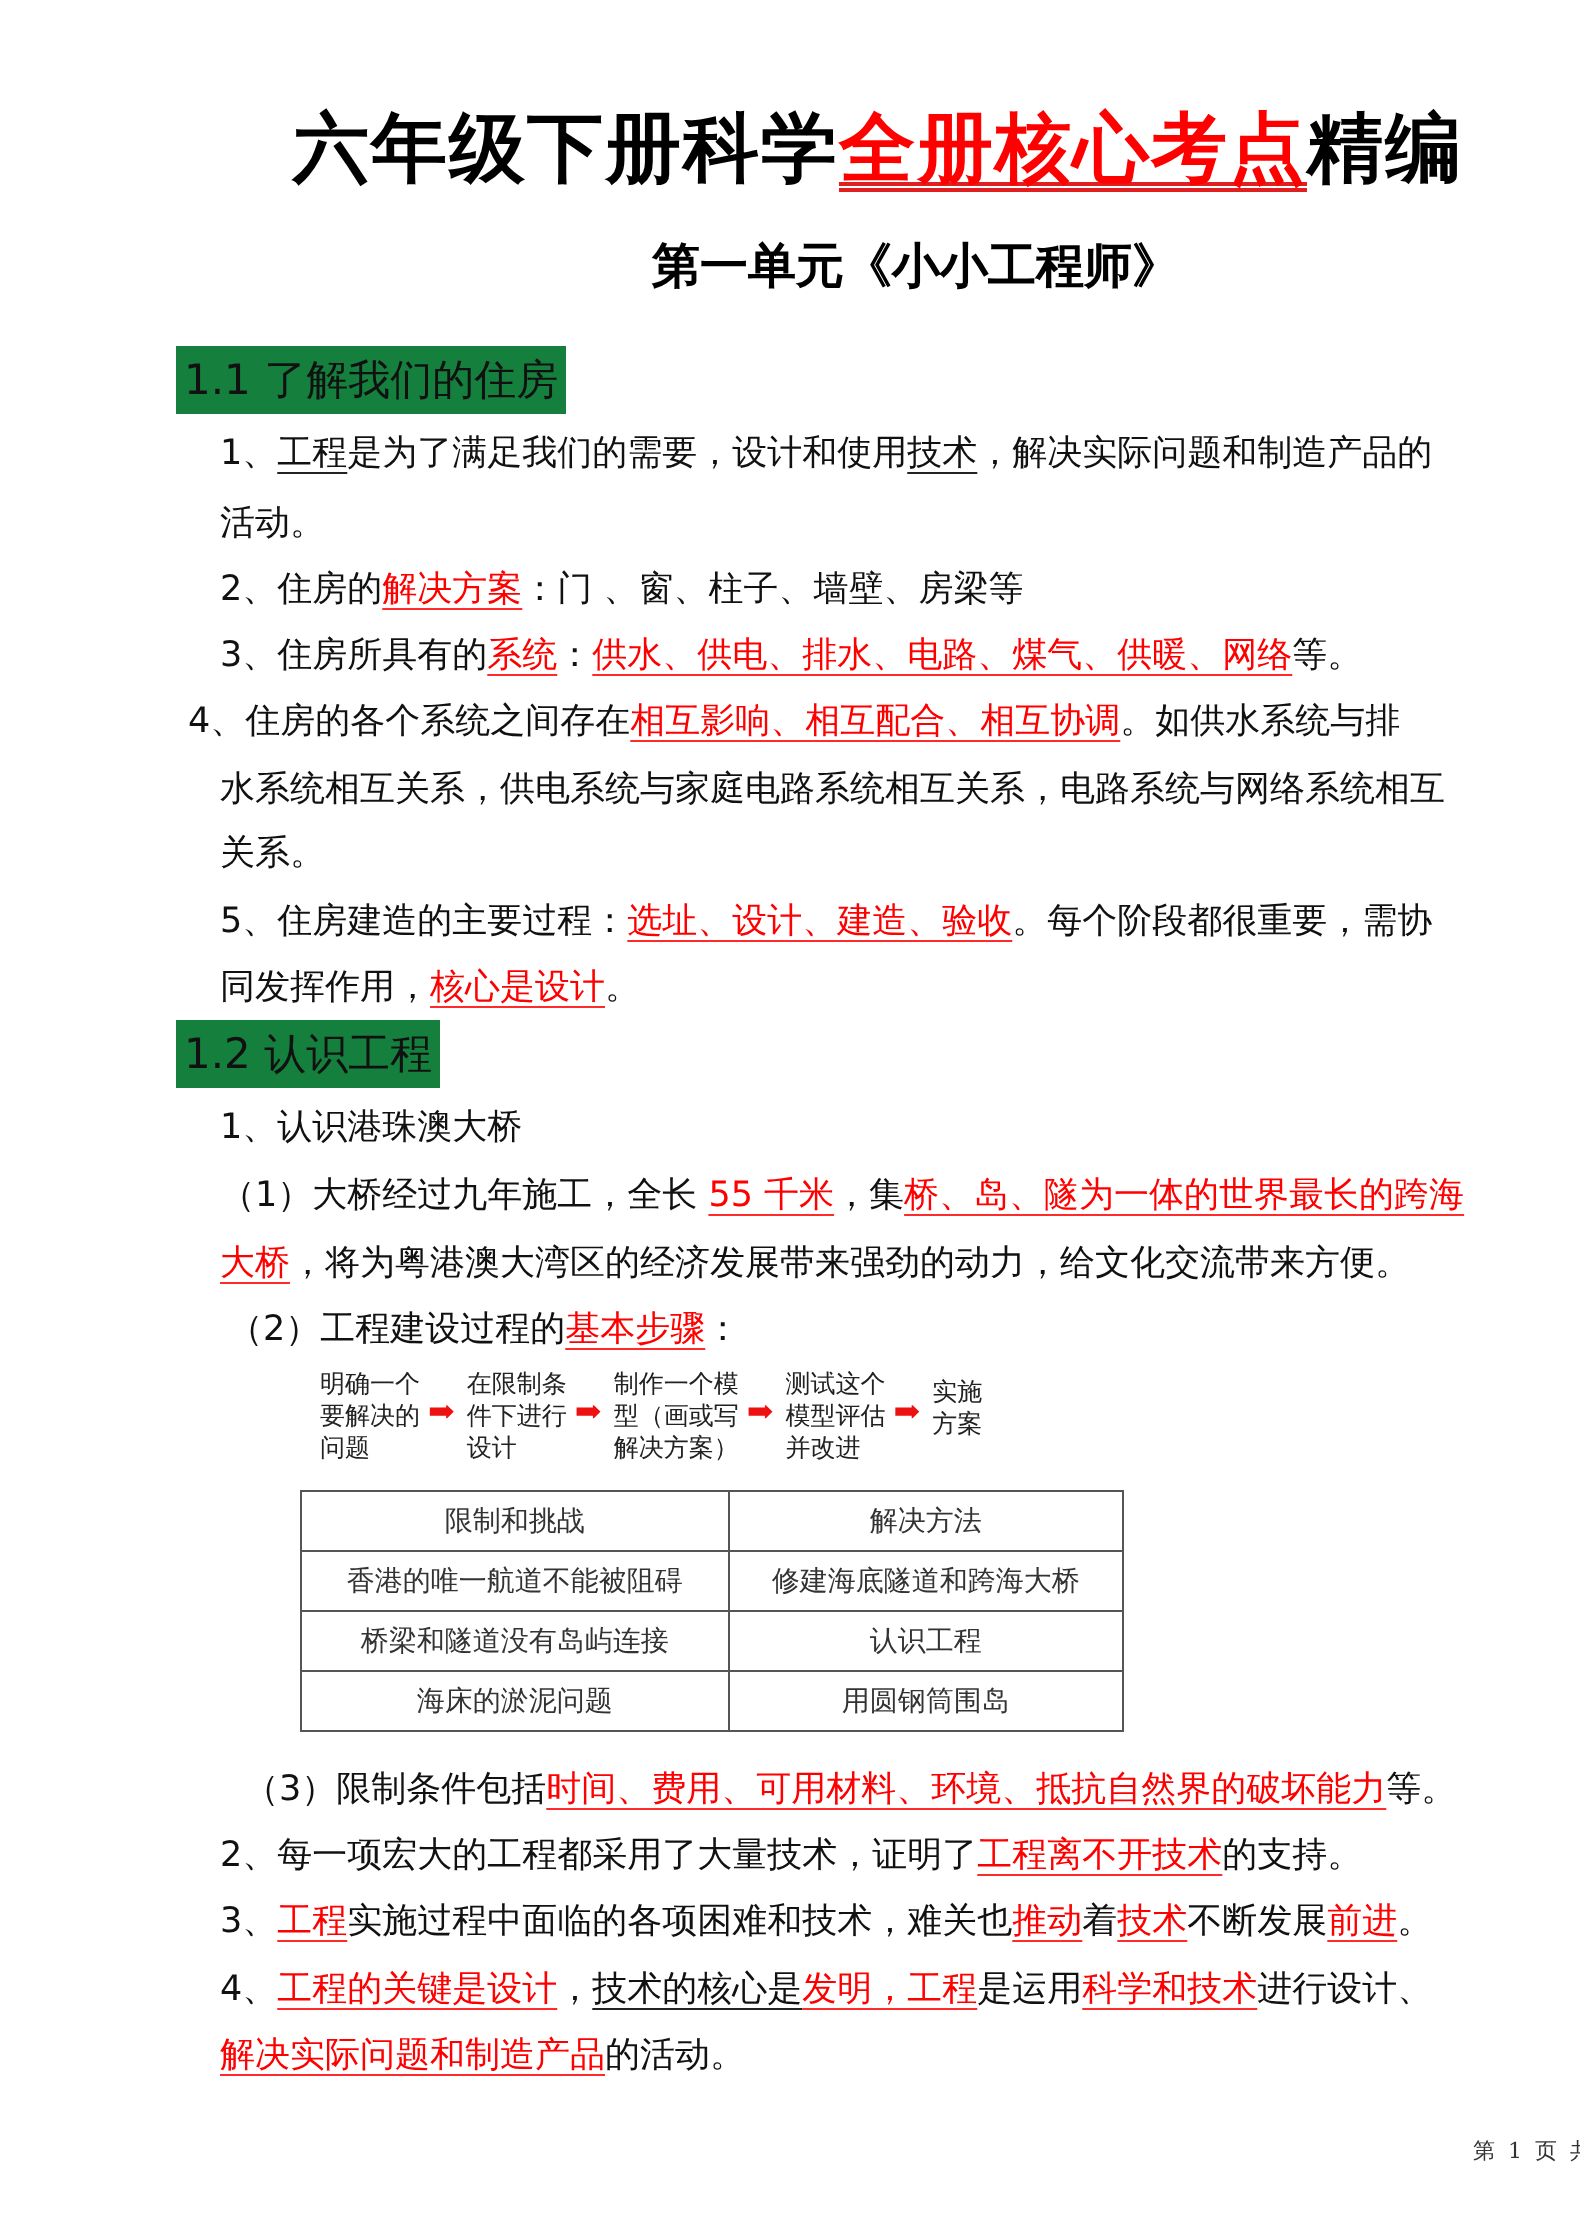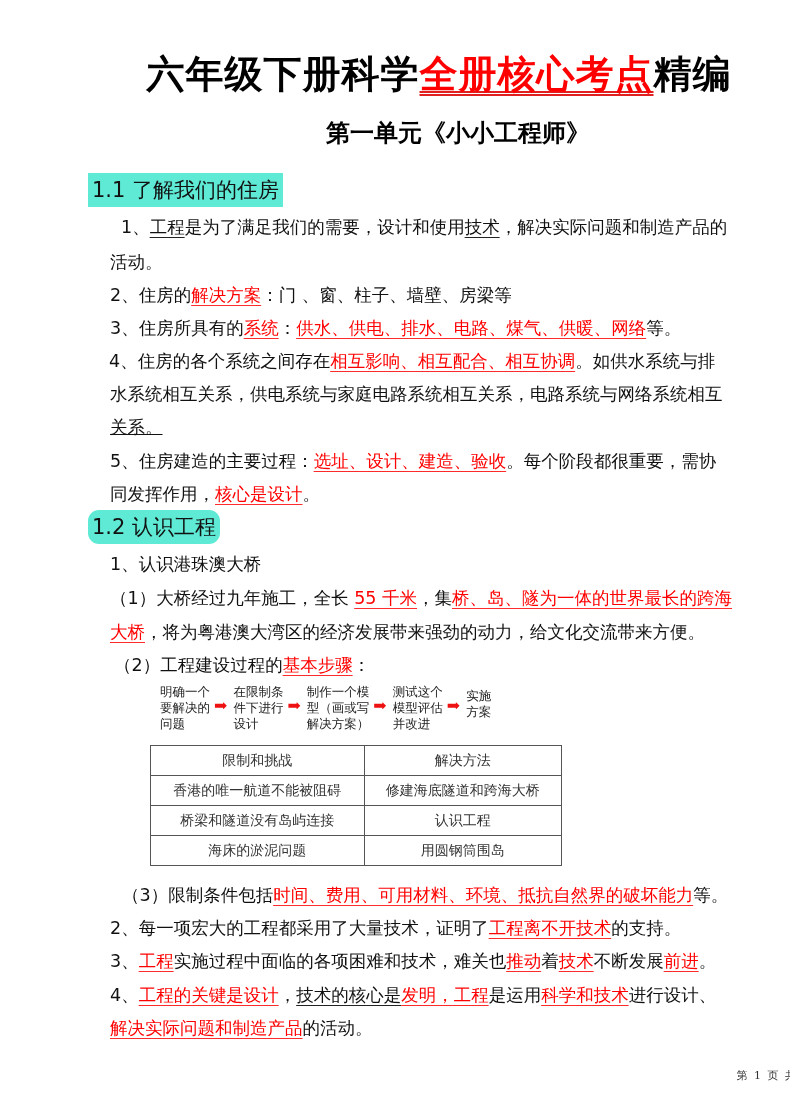--- a/index.html
+++ b/index.html
@@ -46,21 +46,21 @@
       text-align: center;
       font-size: 24px;
       font-weight: bold;
       line-height: 36px;
       color: #000;
       padding-left: 38px;
     }
     .sec {
       position: absolute;
       left: 44px;
-      background: #5eead4;
+      background: #15803d;
       font-size: 21px;
       line-height: 34px;
       padding: 0 4px 0 4px;
       color: #111;
     }
     .line {
       position: absolute;
       font-size: 17.5px;
       line-height: 30px;
       white-space: nowrap;
@@ -132,47 +132,47 @@
 <div class="page">
 
   <div class="main-title">
     <span>六年级下册科学</span><span class="hl">全册核心考点</span><span>精编</span>
   </div>
 
   <div class="unit-title">第一单元《小小工程师》</div>
 
   <div class="sec" style="top:173px;">1.1  了解我们的住房</div>
 
-  <div class="line" style="top:212px; left:77px;">
+  <div class="line" style="top:212px; left:66px;">
     <span>1、</span><span class="ku">工程</span><span>是为了满足我们的需要，设计和使用</span><span class="ku">技术</span><span>，解决实际问题和制造产品的</span>
   </div>
   <div class="line" style="top:247px; left:66px;">活动。</div>
 
   <div class="line" style="top:280px; left:66px;">
     <span>2、住房的</span><span class="ru">解决方案</span><span>：门 、窗、柱子、墙壁、房梁等</span>
   </div>
 
   <div class="line" style="top:313px; left:66px;">
     <span>3、住房所具有的</span><span class="ru">系统</span><span>：</span><span class="ru">供水、供电、排水、电路、煤气、供暖、网络</span><span>等。</span>
   </div>
 
-  <div class="line" style="top:346px; left:65px;text-align:right;">
+  <div class="line" style="top:346px; left:50px;text-align:right;">
     <span>4、住房的各个系统之间存在</span><span class="ru">相互影响、相互配合、相互协调</span><span>。如供水系统与排</span>
   </div>
   <div class="line" style="top:379px; left:66px;font-family:Liberation Serif, serif;">水系统相互关系，供电系统与家庭电路系统相互关系，电路系统与网络系统相互</div>
-  <div class="line" style="top:412px; left:66px;text-decoration:underline;">关系。</div>
+  <div class="line" style="top:412px; left:66px;">关系。</div>
 
   <div class="line" style="top:446px; left:66px;">
     <span>5、住房建造的主要过程：</span><span class="ru">选址、设计、建造、验收</span><span>。每个阶段都很重要，需协</span>
   </div>
   <div class="line" style="top:479px; left:66px;">
     <span>同发挥作用，</span><span class="ru">核心是设计</span><span>。</span>
   </div>
 
-  <div class="sec" style="top:510px;border-radius:11px;">1.2  认识工程</div>
+  <div class="sec" style="top:510px;">1.2  认识工程</div>
 
   <div class="line" style="top:549px; left:66px;">1、认识港珠澳大桥</div>
 
   <div class="line" style="top:583px; left:66px;">
     <span>（1）大桥经过九年施工，全长 </span><span class="ru">55 千米</span><span>，集</span><span class="ru">桥、岛、隧为一体的世界最长的跨海</span>
   </div>
   <div class="line" style="top:617px; left:66px;">
     <span class="ru">大桥</span><span>，将为粤港澳大湾区的经济发展带来强劲的动力，给文化交流带来方便。</span>
   </div>
 

